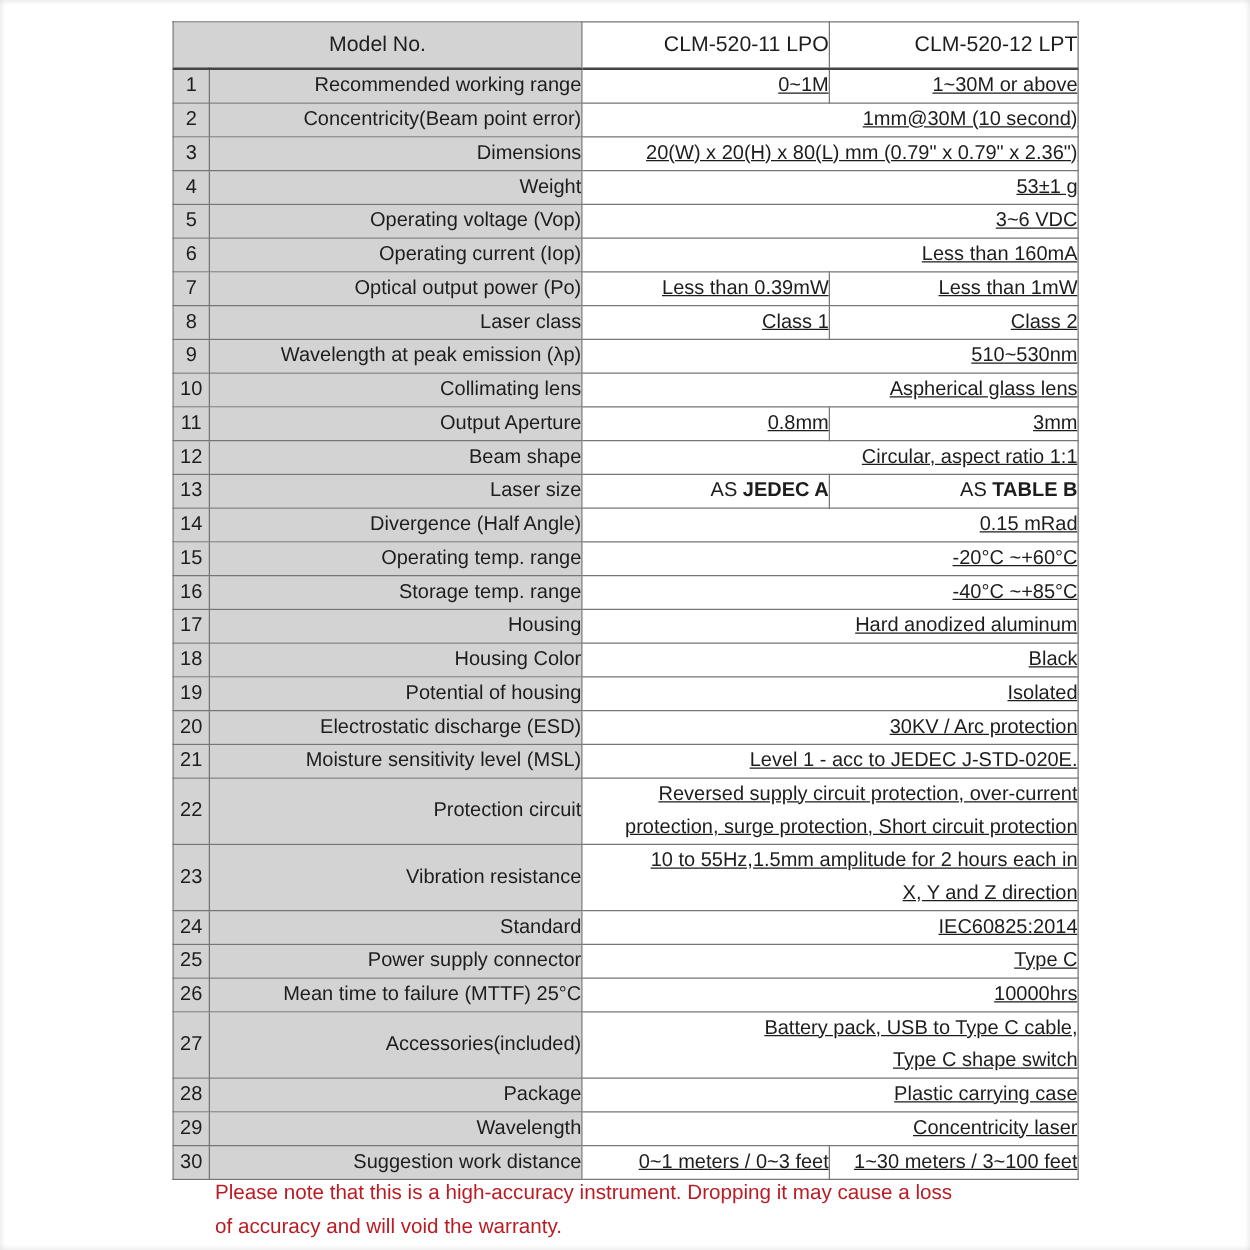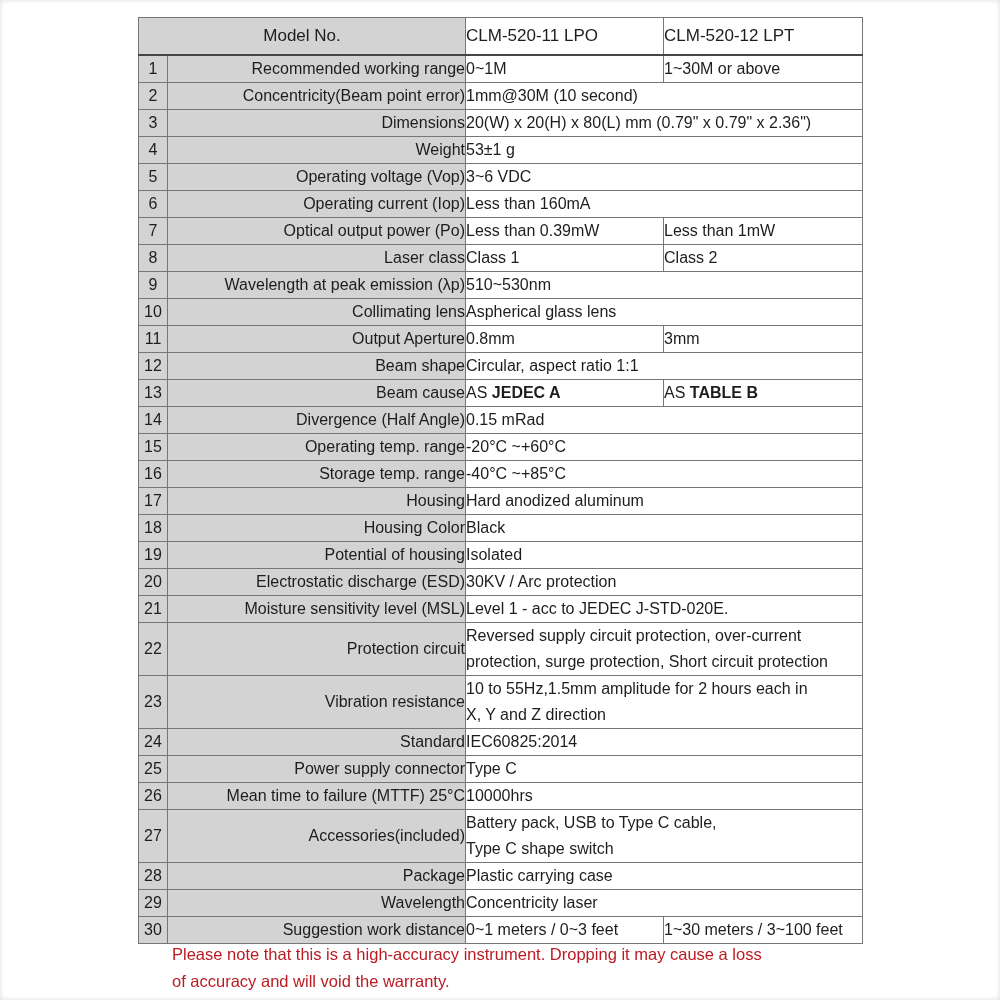--- a/index.html
+++ b/index.html
@@ -49,24 +49,25 @@
     background: var(--label-bg, #d3d3d3);
     text-align: center;
   }
   td.lab {
     background: var(--label-bg, #d3d3d3);
     text-align: right;
     padding-left: 5px;
   }
   td.val {
     background: var(--value-bg, #ffffff);
-    text-align: left;
+    text-align: right;
   }
   td.val .ln {
     line-height: 26px;
+    text-decoration: underline;
   }
   .note {
     position: absolute;
     left: 172px;
     top: 941px;
     font-size: 16.5px;
     font-weight: normal;
     line-height: 27px;
     color: var(--note-color, #bb1b22);
   }
@@ -181,21 +182,21 @@
         </tr>
         <tr class="row">
           <td class="num">12</td>
           <td class="lab">Beam shape</td>
           <td class="val" colspan="2">
             <div class="ln">Circular, aspect ratio 1:1</div>
           </td>
         </tr>
         <tr class="row">
           <td class="num">13</td>
-          <td class="lab">Beam cause</td>
+          <td class="lab">Laser size</td>
           <td class="val" colspan="1"><span>AS </span><b>JEDEC A</b></td>
           <td class="val" colspan="1"><span>AS </span><b>TABLE B</b></td>
         </tr>
         <tr class="row">
           <td class="num">14</td>
           <td class="lab">Divergence (Half Angle)</td>
           <td class="val" colspan="2">
             <div class="ln">0.15 mRad</div>
           </td>
         </tr>

